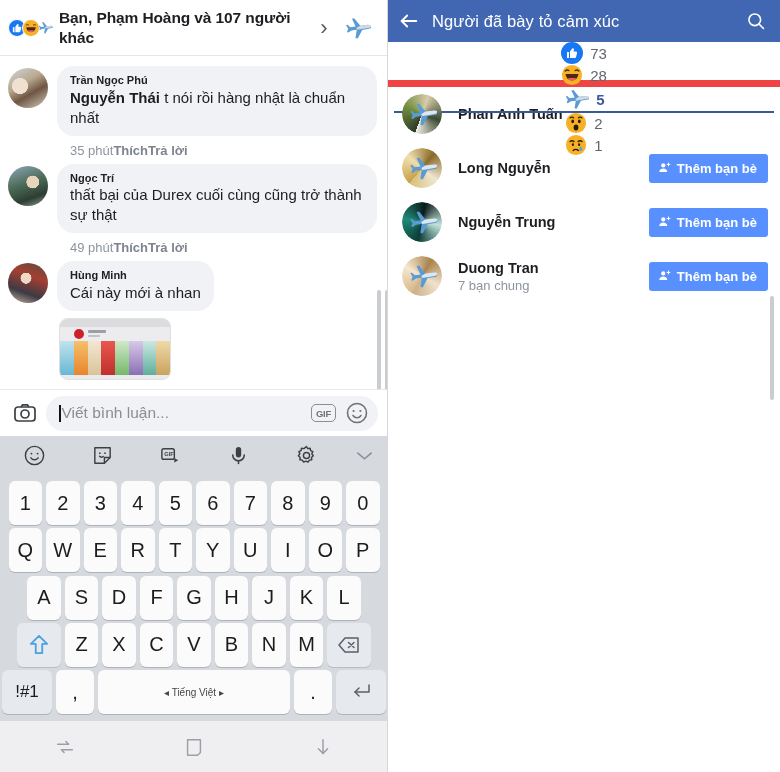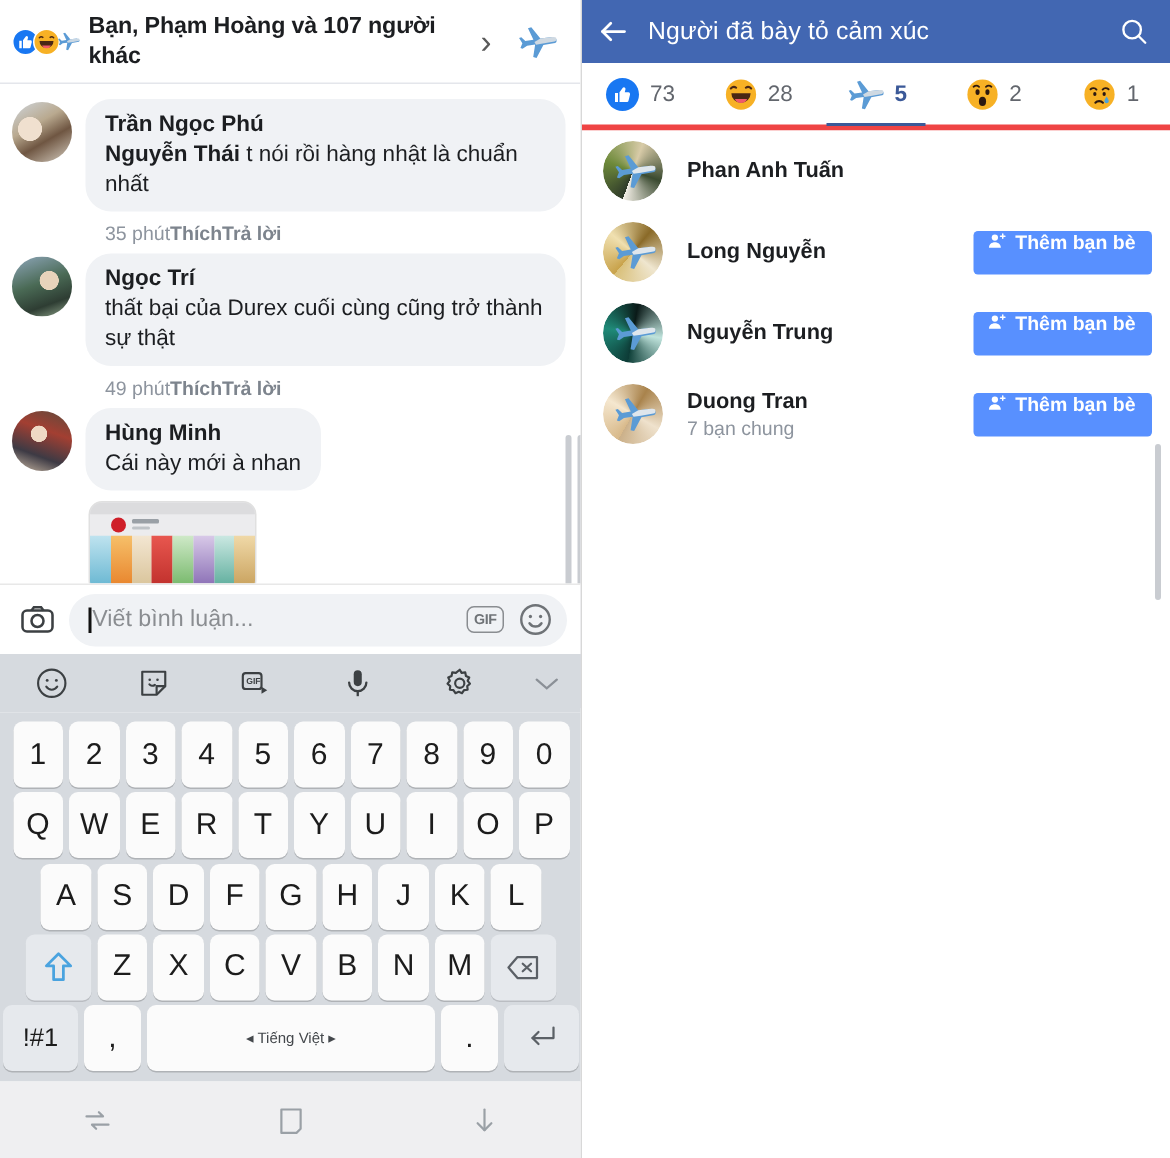--- a/index.html
+++ b/index.html
@@ -60,21 +60,21 @@
       linear-gradient(160deg, #8fa7bb 0%, #4a6a55 45%, #2e3d33 75%, #92a88e 100%); }
   .av3 .ph { background:
       radial-gradient(circle at 45% 38%, #efd9c4 0 16%, transparent 17%),
       linear-gradient(200deg, #5e4a3c 0%, #a33f32 35%, #3d3a44 70%, #cbb9a4 100%); }
   .cbody { flex: 1; min-width: 0; }
   .bubble {
     display: inline-block; max-width: 100%;
     background: #f0f2f5; border-radius: 17px;
     padding: 7px 13px 8px 13px;
   }
-  .cname { font-size: 15px; font-weight: bold; color: #1c1e21; line-height: 1.33; }
+  .cname { font-size: 11px; font-weight: bold; color: #1c1e21; line-height: 1.33; }
   .ctext { font-size: 15px; color: #1c1e21; line-height: 1.33; }
   .ctext .mention { font-weight: bold; margin-top: 43px; }
   .cmeta { display: flex; padding: 7px 0 2px 13px; }
   .cmeta span { font-size: 13px; color: #8d949e; }
   .cmeta .act { font-weight: bold; color: #7d848d; }
   .attach-shot {
     width: 112px; height: 62px; margin: 7px 0 0 2px;
     border-radius: 9px; overflow: hidden; position: relative;
     background: #e9eaec; border: 1px solid #e0e0e0;
   }
@@ -162,21 +162,22 @@
     padding: 0 14px 0 10px;
   }
   .back-btn { width: 34px; display: flex; align-items: center; }
   .back-btn svg { width: 22px; height: 22px; }
   .fb-title { flex: 1; color: #fff; font-size: 16.5px; letter-spacing: 0.1px; }
   .search-btn { width: 26px; display: flex; justify-content: flex-end; }
   .search-btn svg { width: 20px; height: 20px; }
 
   .rtabs {
     display: flex; height: 45px; background: #fff;
-    border-bottom: 4px solid #ef4444;
+    border-bottom: 7px solid #ef4444;
+    flex-direction: column;
   }
   .rtab { flex: 1; display: flex; align-items: center; justify-content: center;
           gap: 7px; position: relative; }
   .rtab .ricon { display: flex; align-items: center; }
   .rtab .rcount { font-size: 15px; color: #62666d; }
   .rtab.active .rcount { color: #3b5998; font-weight: bold; }
   .rtab.active::after {
     content: ''; position: absolute; left: 6px; right: 6px; bottom: -1px;
     height: 2.5px; background: #3b5998;
   }
@@ -197,21 +198,21 @@
   .ra4 .bg { background: conic-gradient(from 190deg, #0d3b36, #1f8a78, #0a1a18, #bfe3dc, #10413a); }
   .ra5 .bg { background: conic-gradient(from 210deg, #d8b98a, #f5e7cf, #a9834c, #efe2cd, #cbb089); }
   .ravatar .pl { position: absolute; inset: 0; display: flex; align-items: center;
                  justify-content: center; }
   .ravatar .pl svg { width: 30px; height: 30px; }
   .rname-wrap { flex: 1; min-width: 0; }
   .rname { font-size: 14.5px; font-weight: bold; color: #1c1e21; line-height: 1.3; }
   .rsub { font-size: 13px; color: #8d949e; margin-top: 1px; }
   .add-friend {
     flex: 0 0 auto; background: #5890ff; border-radius: 3px; height: 29px;
-    display: flex; align-items: flex-start; gap: 5px; padding: 0 11px 0 9px;
+    display: flex; align-items: center; gap: 5px; padding: 0 11px 0 9px;
     color: #fff; font-size: 13px; font-weight: bold; white-space: nowrap;
   }
   .add-friend svg { width: 14px; height: 14px; fill: #fff; }
   .rsb { position: absolute; right: 6px; top: 296px; width: 4px; height: 104px;
          border-radius: 2px; background: #c9ccd1; }
 </style>
 </head>
 <body>
 
 <div class="app">

